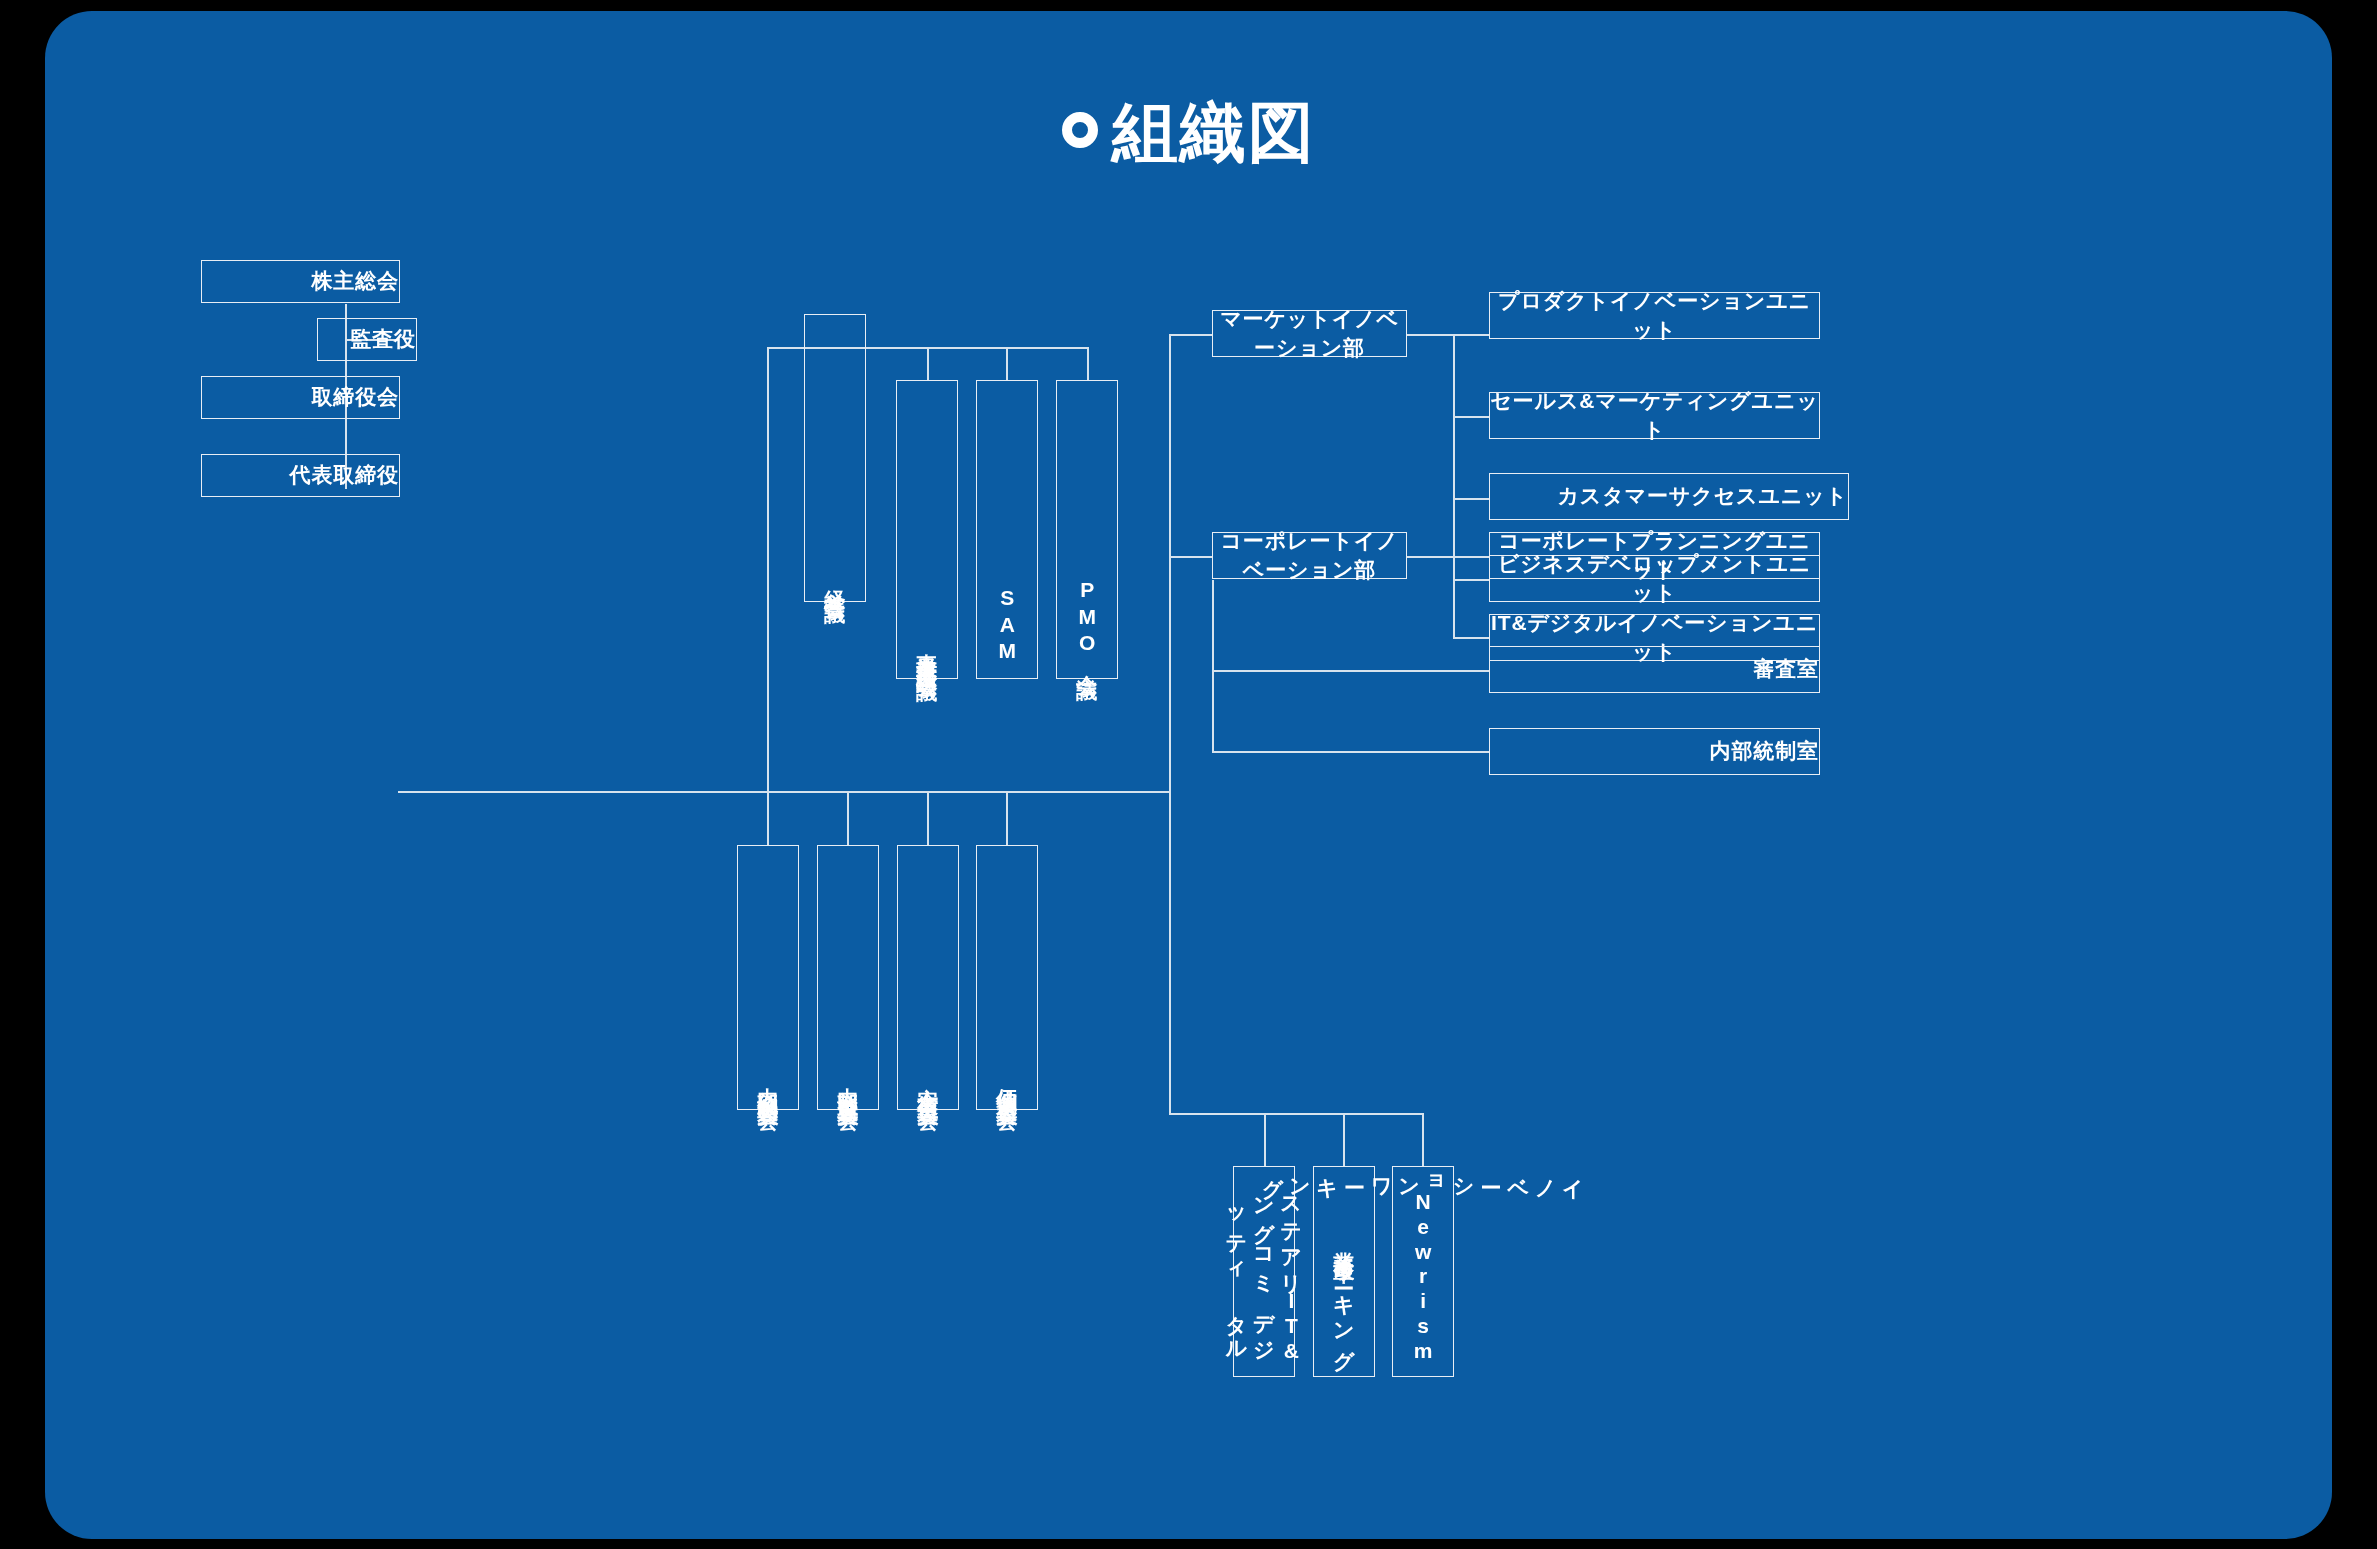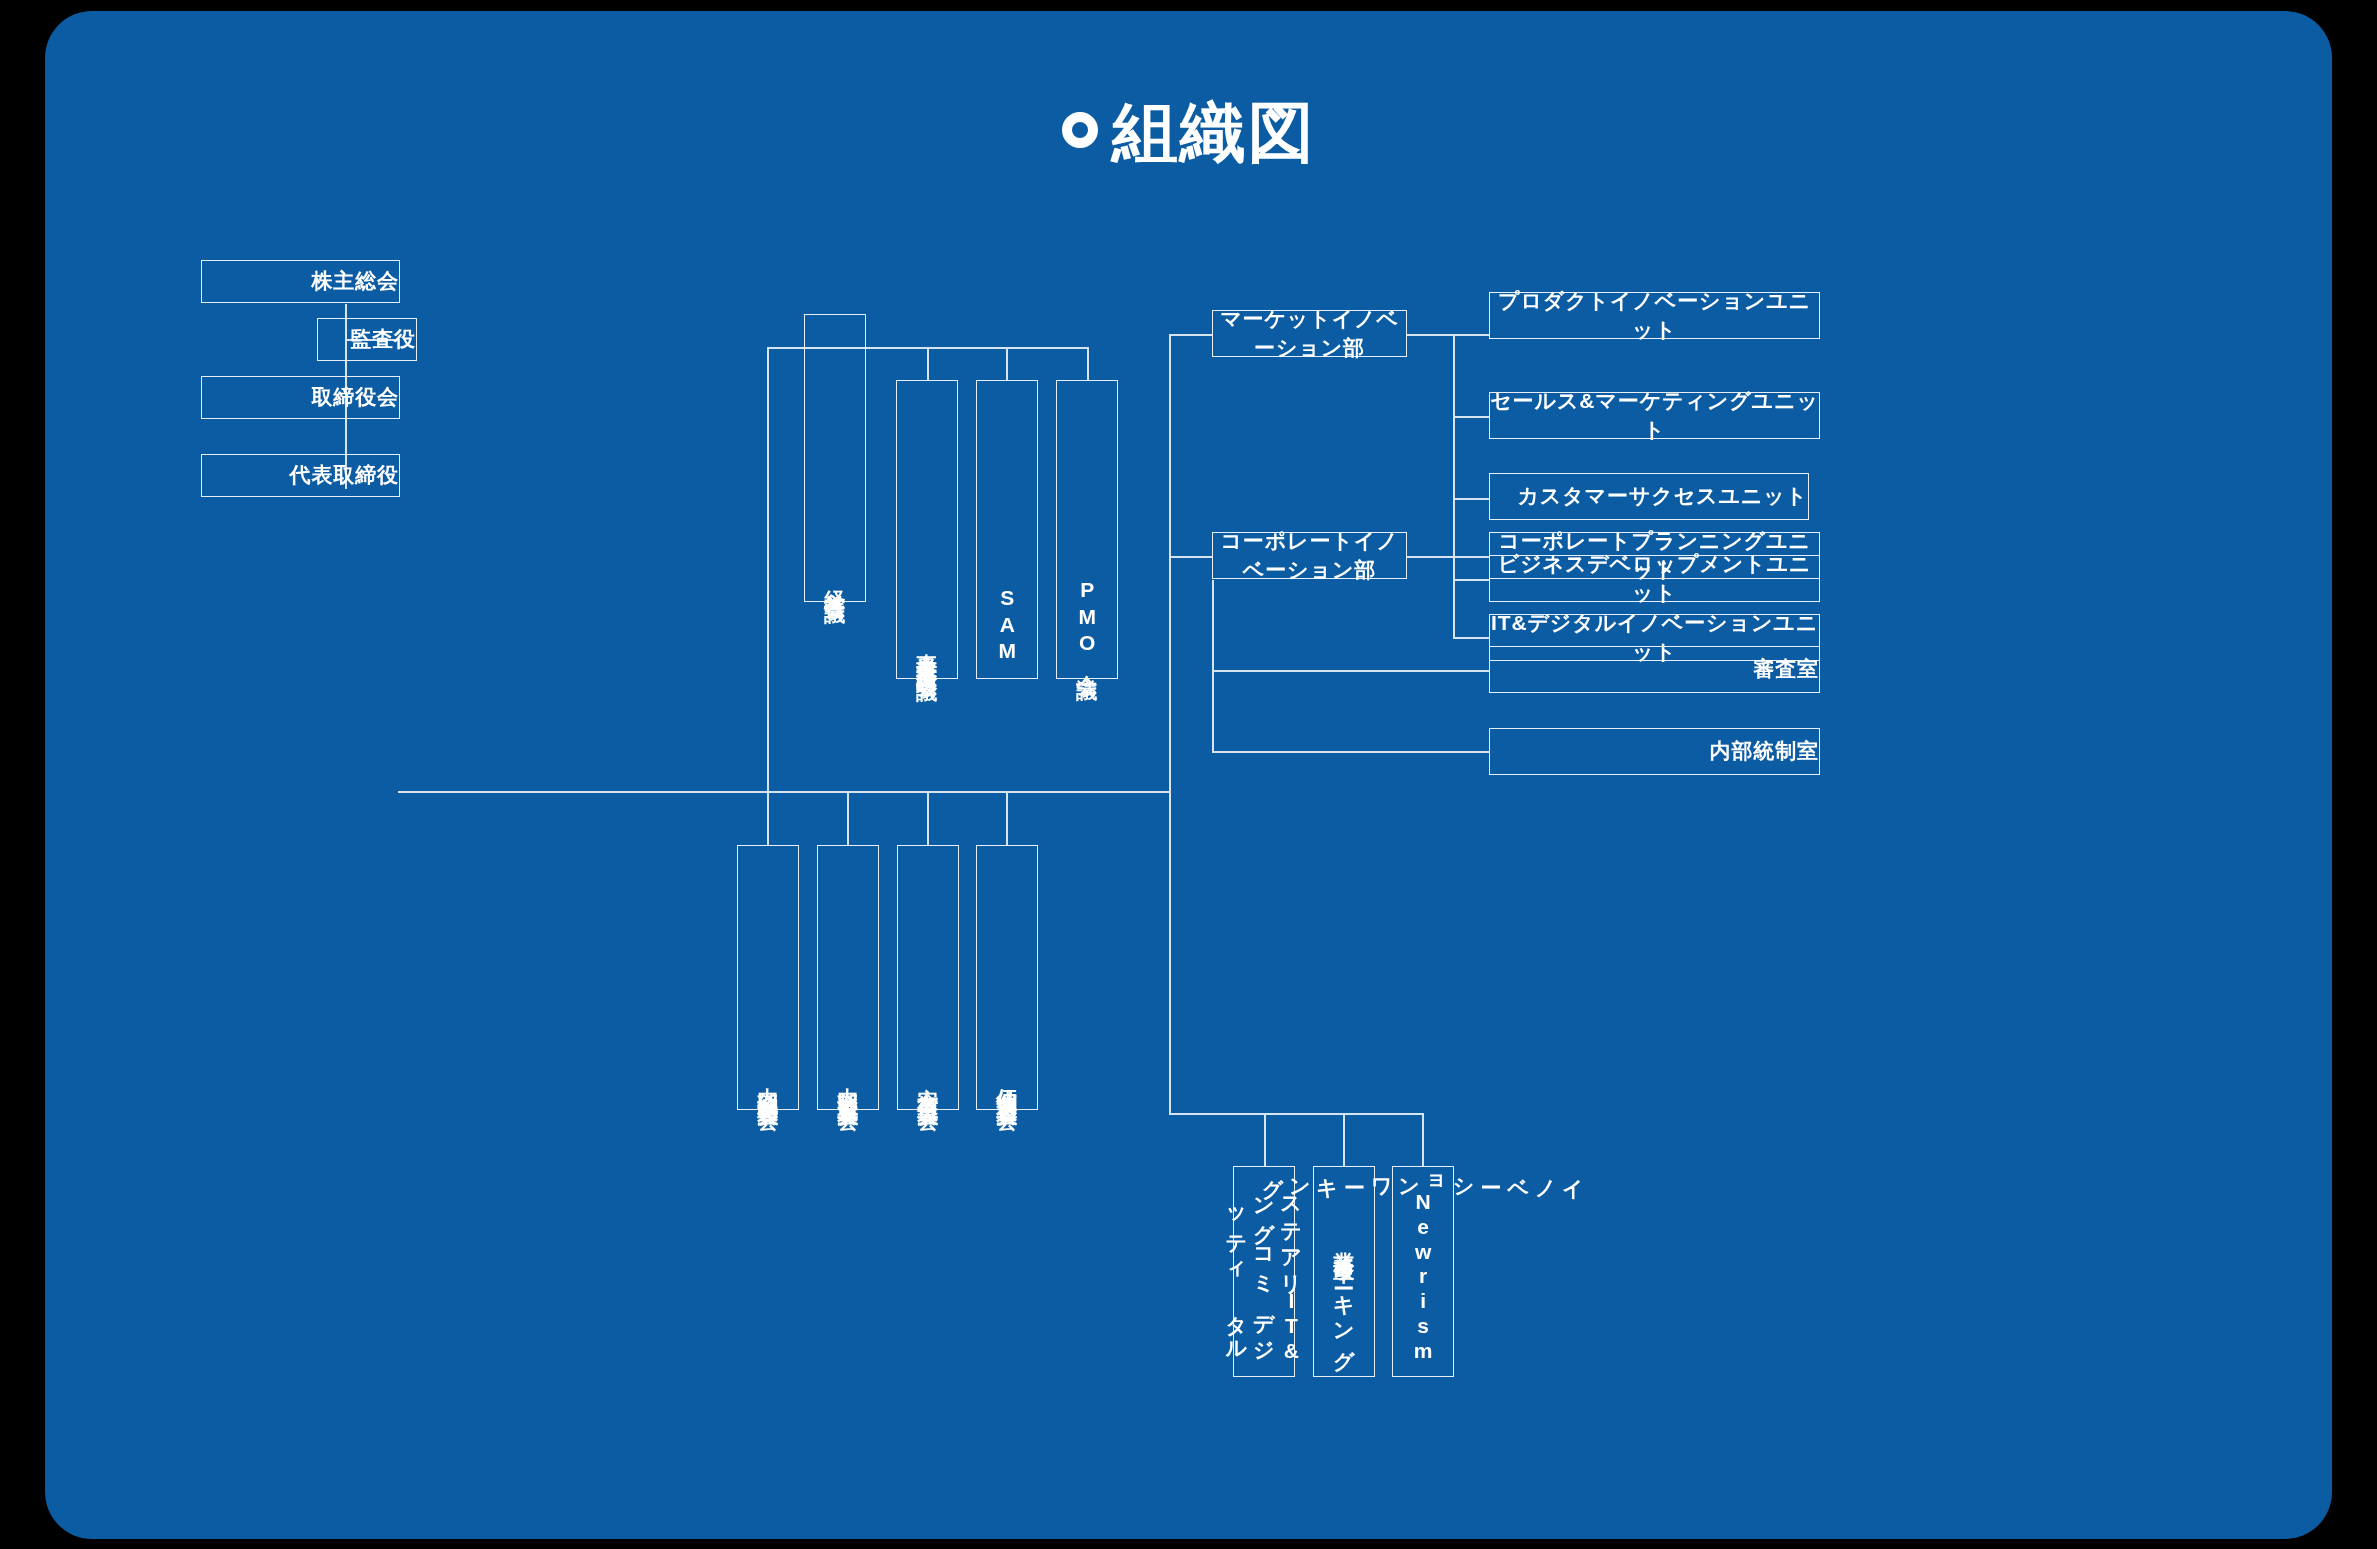--- a/index.html
+++ b/index.html
@@ -221,21 +221,21 @@
       </div>
 
       <div class="node" style="left:1444px; top:281px; width:331px; height:47px;">
         <span>プロダクトイノベーションユニット</span>
       </div>
 
       <div class="node" style="left:1444px; top:381px; width:331px; height:47px;">
         <span>セールス&amp;マーケティングユニット</span>
       </div>
 
-      <div class="node" style="left:1444px; top:462px; width:320px; height:47px;">
+      <div class="node" style="left:1444px; top:462px; width:360px; height:47px;">
         <span>カスタマーサクセスユニット</span>
       </div>
 
       <div class="node" style="left:1444px; top:544px; width:331px; height:47px;">
         <span>ビジネスデベロップメントユニット</span>
       </div>
 
       <div class="node" style="left:1167px; top:521px; width:195px; height:47px;">
         <span>コーポレートイノベーション部</span>
       </div>

